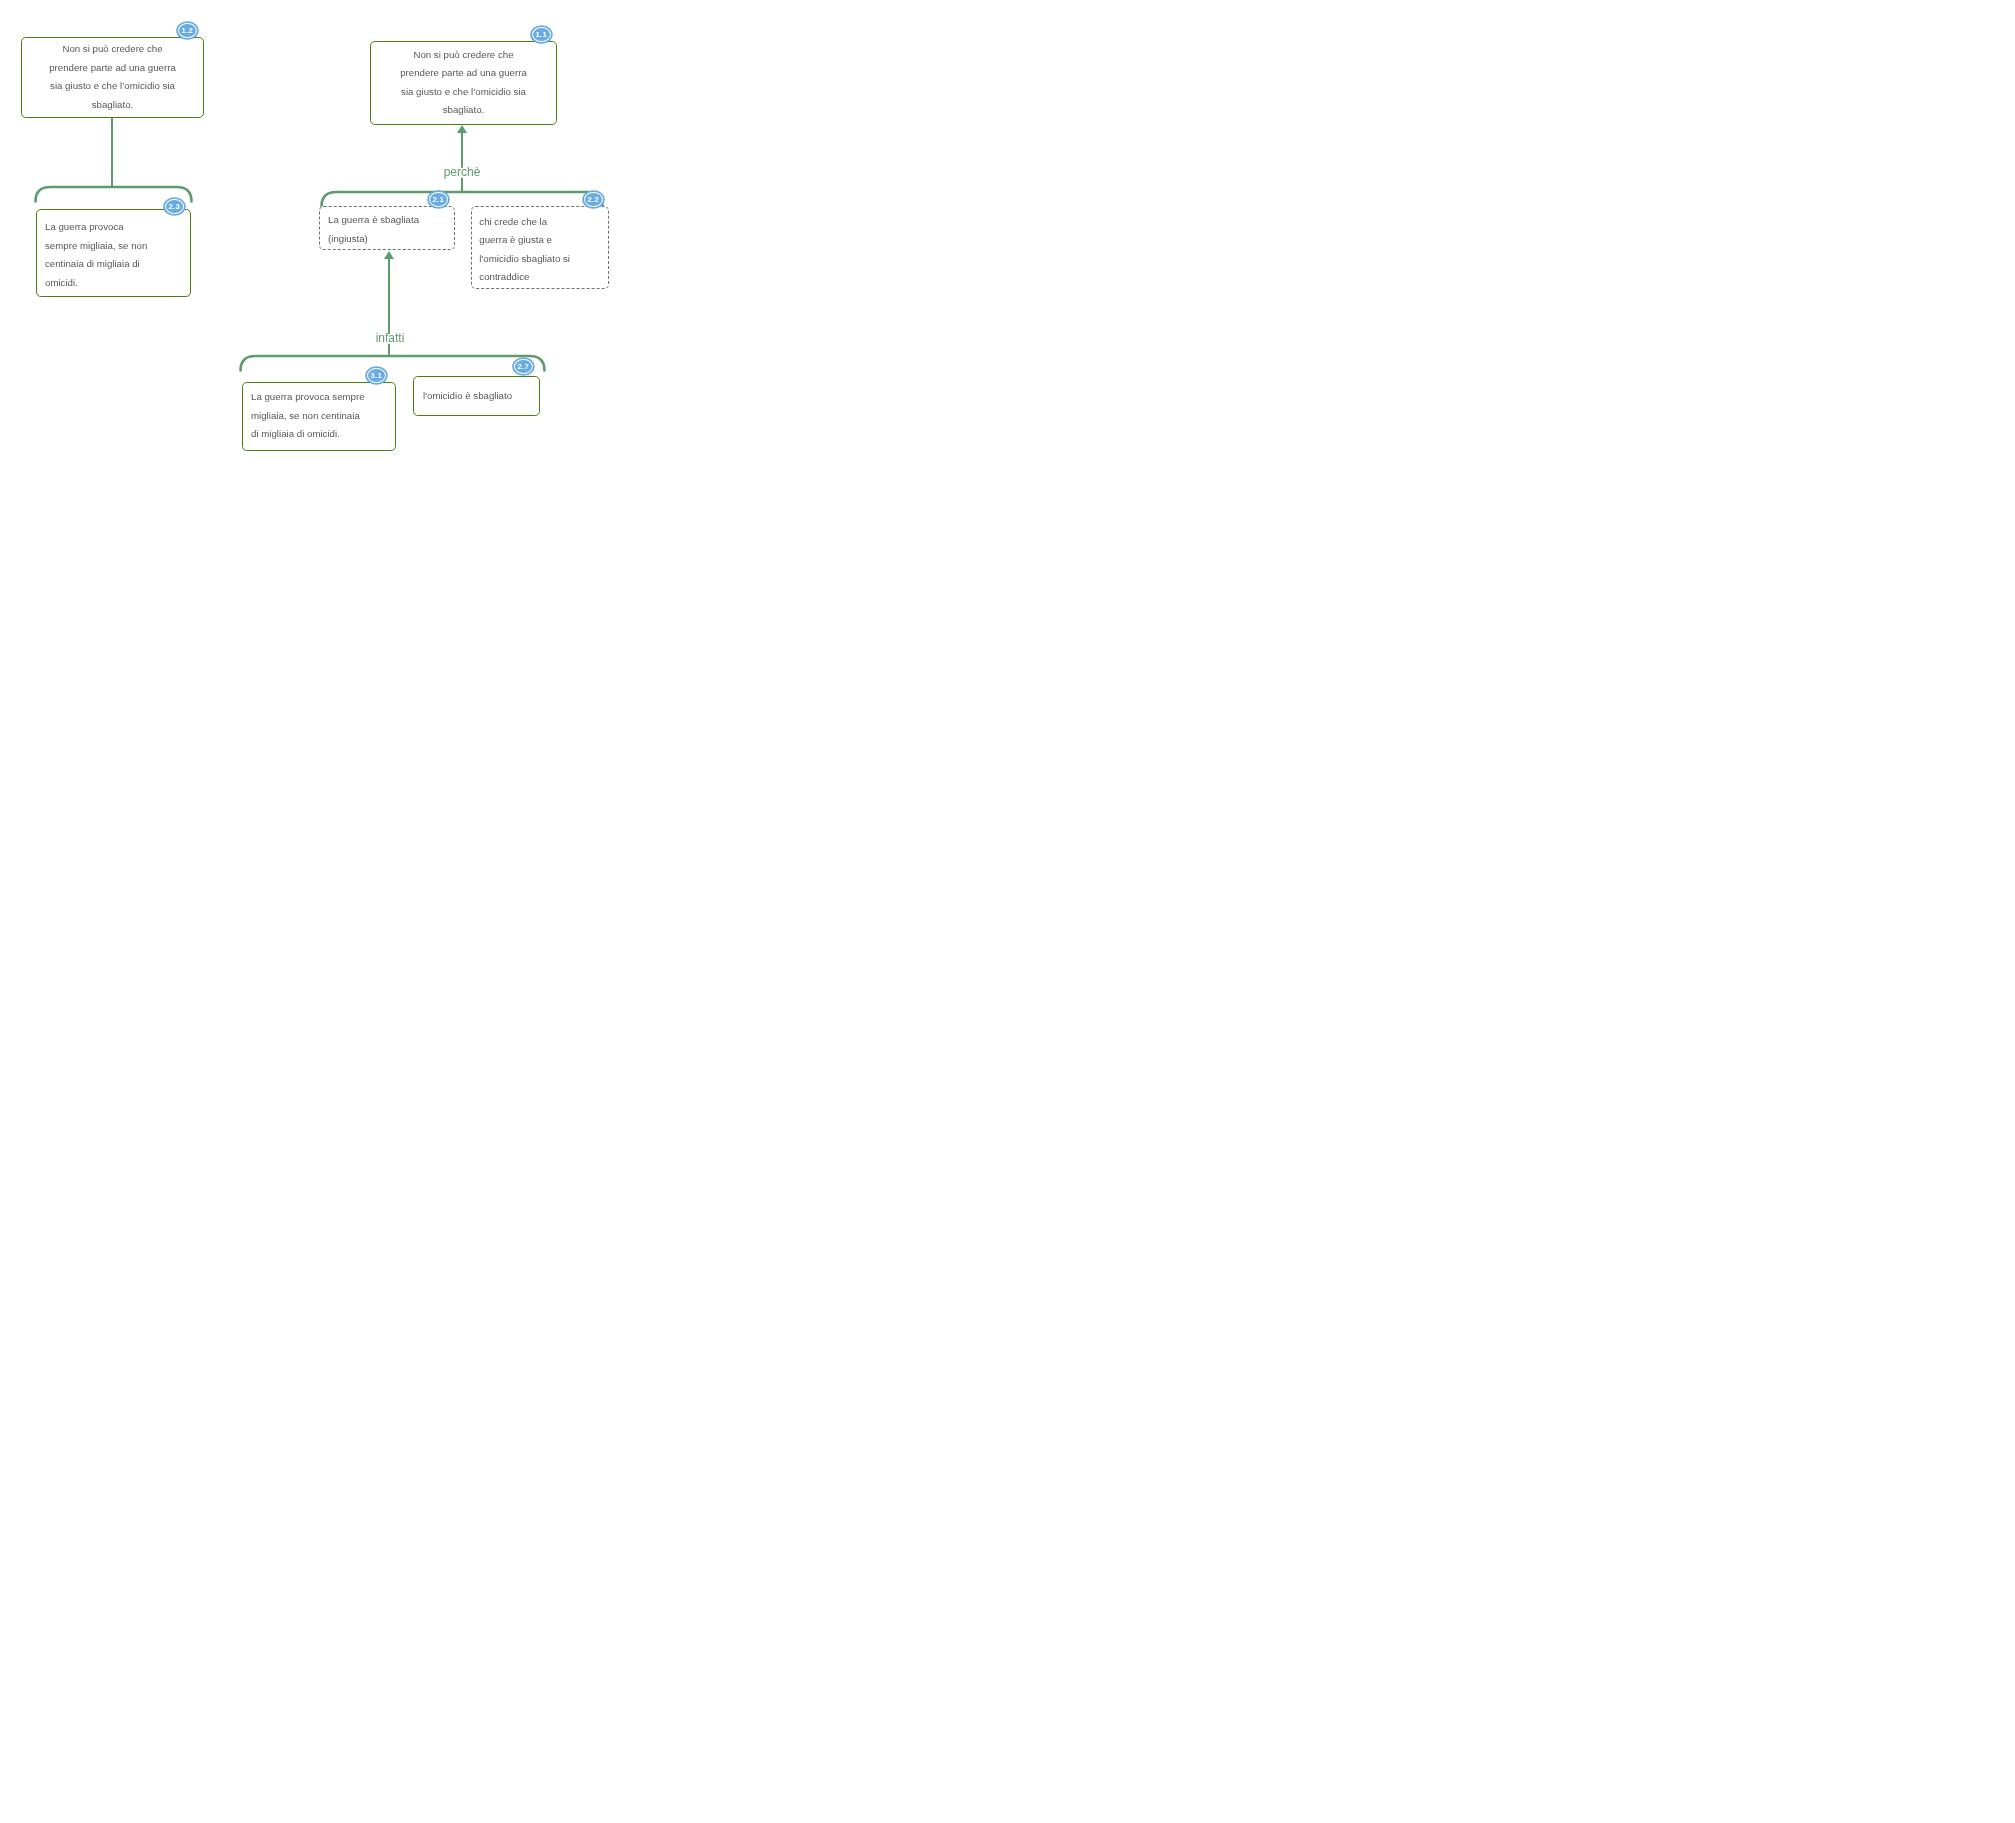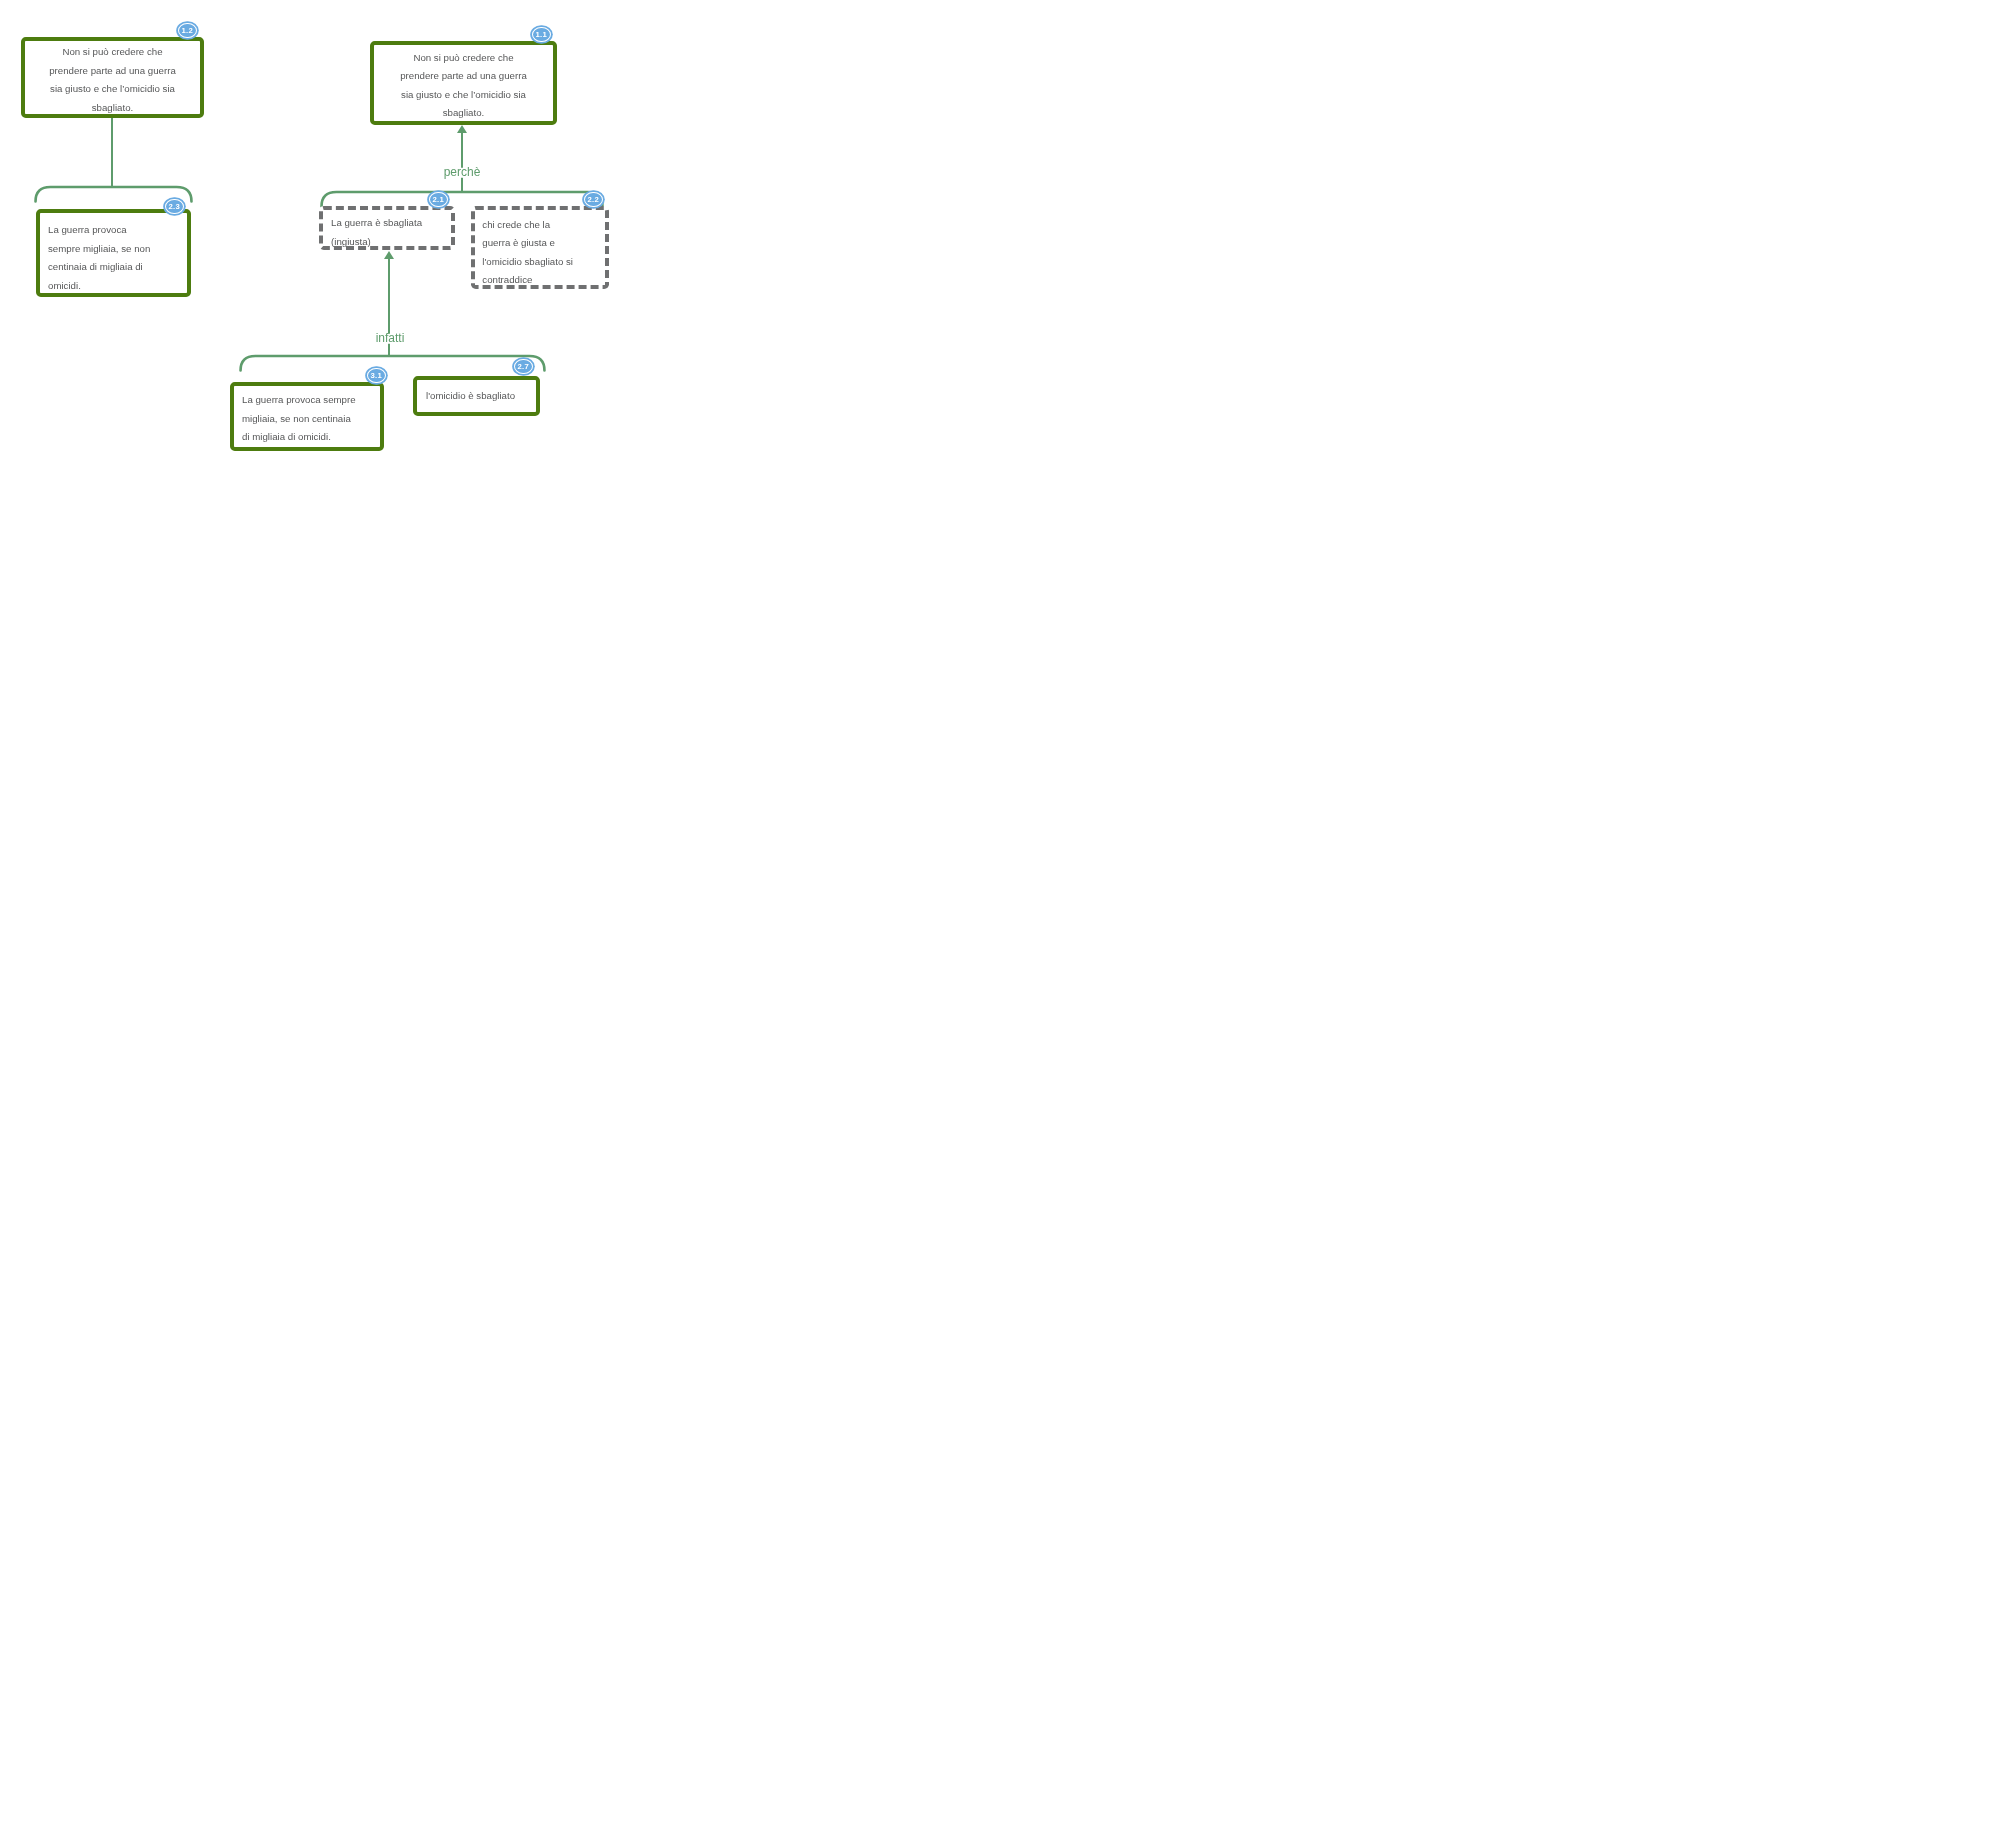--- a/index.html
+++ b/index.html
@@ -1,21 +1,21 @@
 <!DOCTYPE html>
 <html style="font-size:6.4px"><head>
 <meta charset="utf-8">
 <style>
   html,body{margin:0;padding:0;background:#ffffff;}
   body{font-family:"Liberation Sans","DejaVu Sans",sans-serif;}
   #canvas{position:relative;width:625px;height:456px;background:#ffffff;overflow:hidden;}
 
   .node{
     position:absolute;box-sizing:border-box;background:#ffffff;
-    border:4px solid #4d7c0f;border-radius:4.8px;
+    border:1px solid #4d7c0f;border-radius:4.8px;
     color:#565758;font-size:9.7px;line-height:18.5px;
     white-space:pre-line;z-index:2;
   }
   .node.dashed{border-style:dashed;border-color:#6f7071;}
   .node.centered{text-align:center;}
   .node.vcenter{display:flex;align-items:center;}
 
   .badge{
     position:absolute;width:16.5px;height:13.3px;
     background:#6aabe2;border:1.2px solid #ffffff;border-radius:50%;
@@ -87,21 +87,21 @@
   <div class="badge" style="left:584px;top:192px;">2.2</div>
 
   <div class="arrowhead" style="left:384px;top:251px;"></div>
   <div class="vline" style="left:388px;top:259px;height:97px;"></div>
   <div class="edge-label" style="left:390px;top:339px;">infatti</div>
 
   <svg class="bracket" style="left:239px;top:354px;" width="307" height="17.7" viewBox="0 0 762 44">
     <path d="M3 41 Q3 5 40 5 L722 5 Q759 5 759 41"></path>
   </svg>
 
-  <div class="node" style="left:230px;top:382px;width:154px;height:69px;padding:5.2px 8px 0;">La guerra provoca sempre
+  <div class="node" style="left:242px;top:382px;width:154px;height:69px;padding:5.2px 8px 0;">La guerra provoca sempre
 migliaia, se non centinaia
 di migliaia di omicidi.</div>
   <div class="badge" style="left:367px;top:368px;">3.1</div>
 
   <div class="node vcenter" style="left:413px;top:376px;width:127px;height:40px;padding:0 0 0 9px;">l'omicidio è sbagliato</div>
   <div class="badge" style="left:514px;top:359px;">2.7</div>
 
 </div>
 
 

